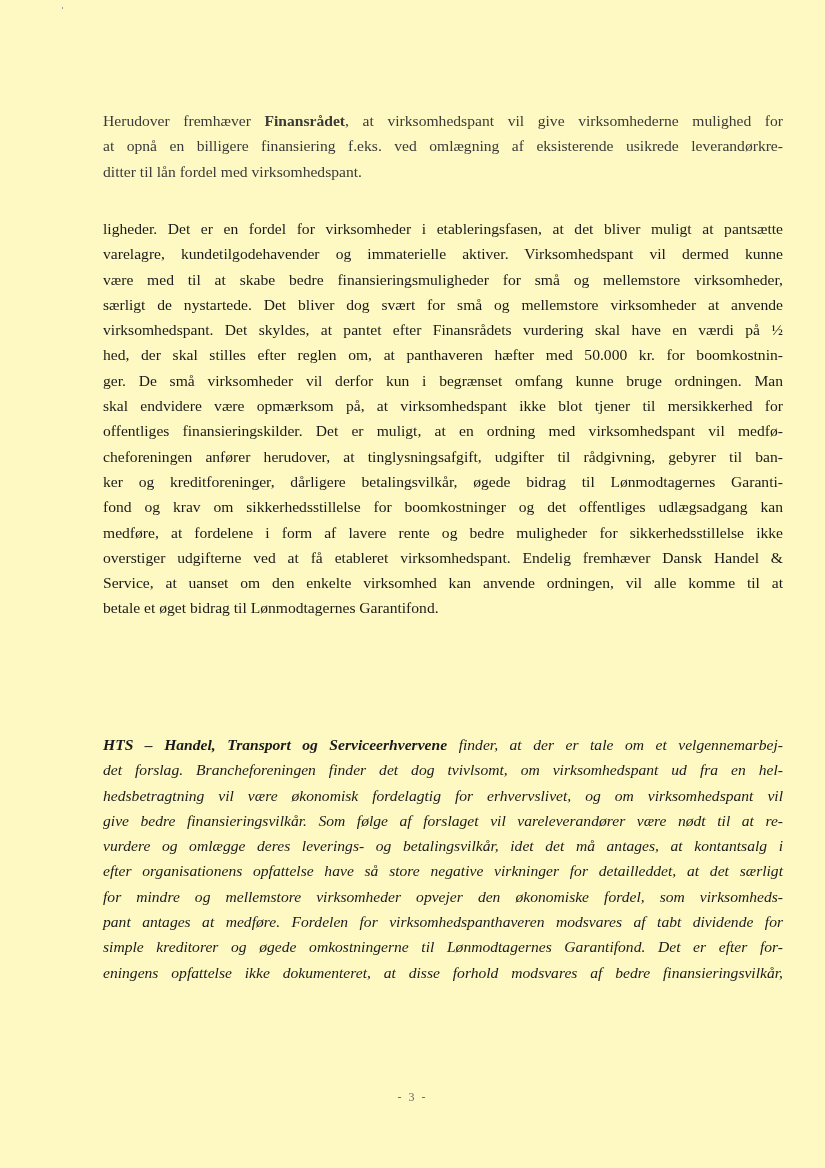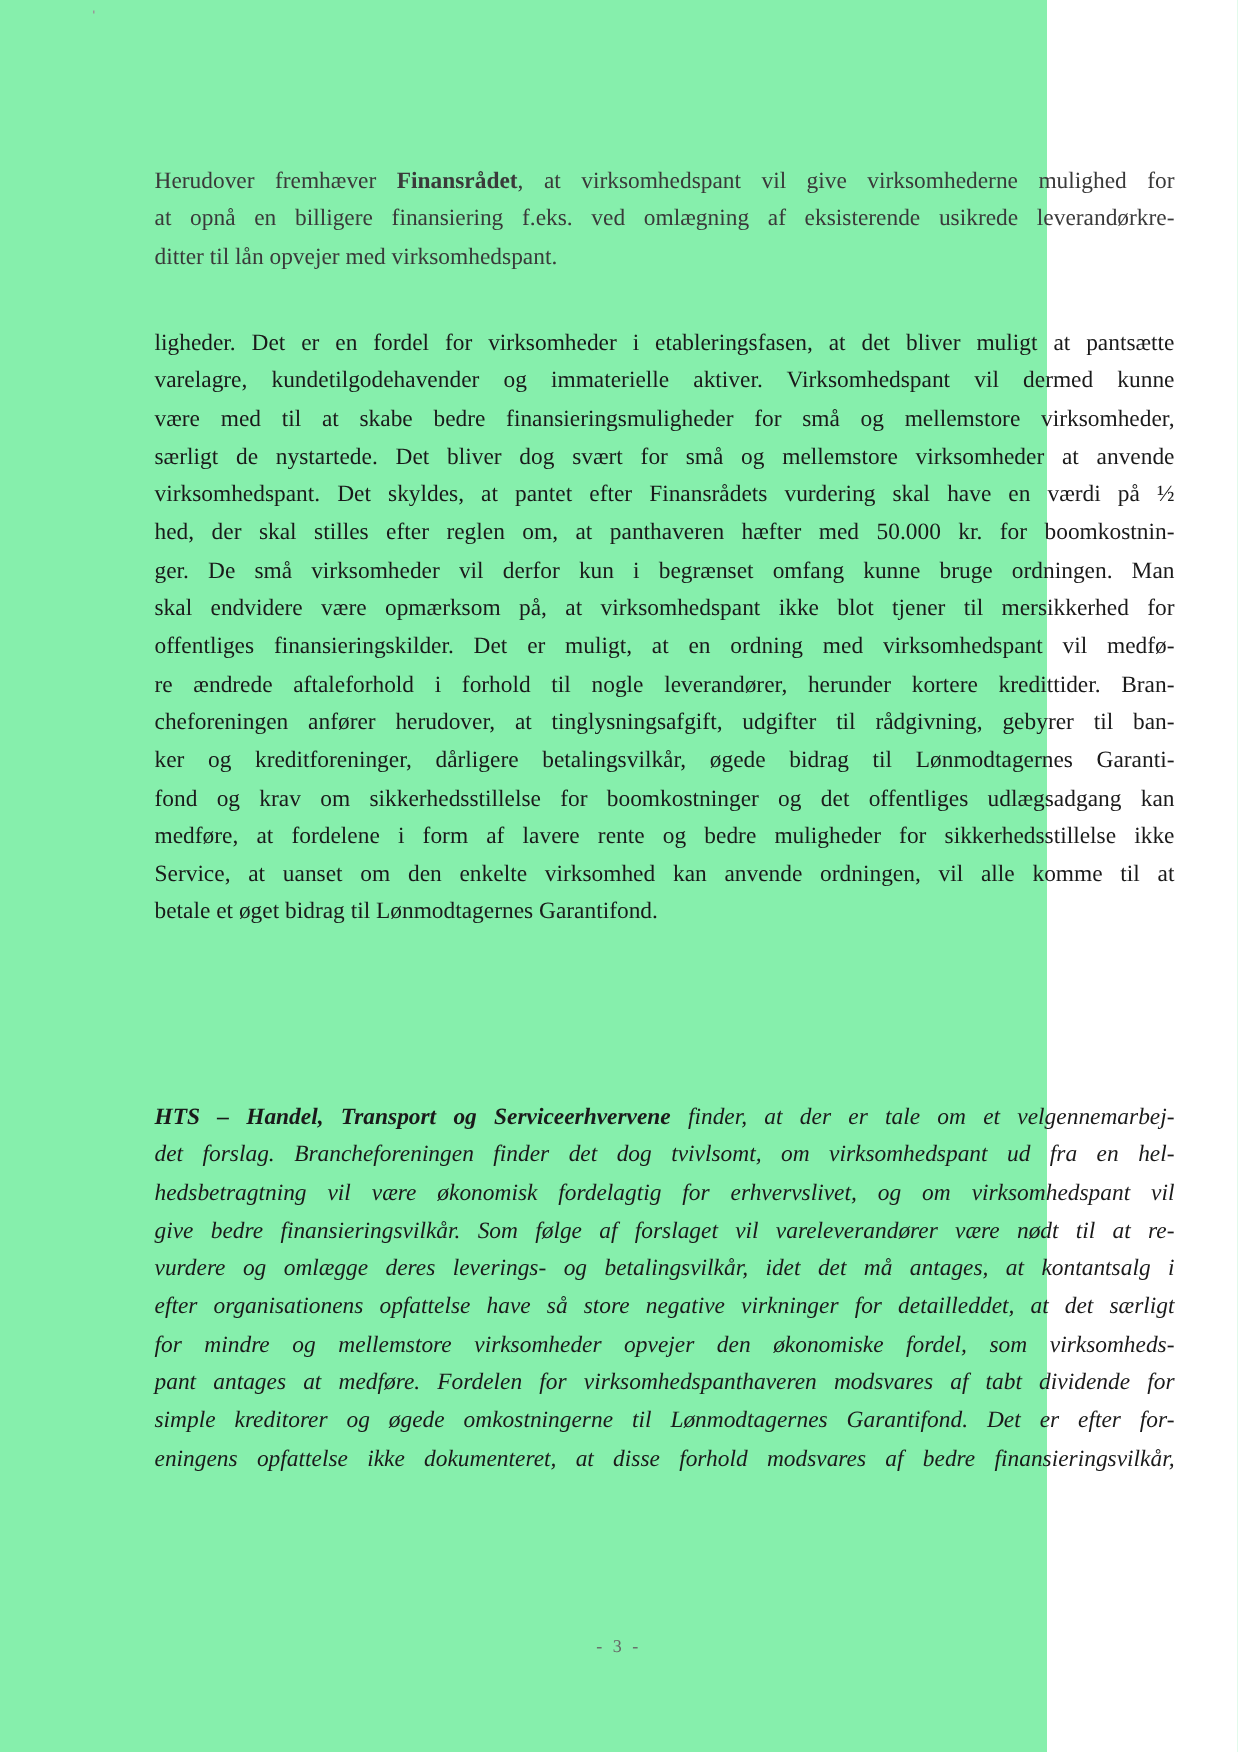--- a/index.html
+++ b/index.html
@@ -1,17 +1,17 @@
 <!DOCTYPE html>
 <html><head>
 <meta charset="utf-8">
 <style>
   html, body { margin:0; padding:0; background:#ffffff; }
   body { width:825px; height:1168px; position:relative; overflow:hidden; }
-  .page { position:absolute; left:0; top:0; width:698px; height:1168px; background:#86efac; }
+  .page { position:absolute; left:0; top:0; width:825px; height:1168px; background:#fef9c3; }
   .speck { position:absolute; left:62px; top:7px; width:1px; height:2px; background:#999; }
   .text-block { position:absolute; left:103px; width:680px; font-family:"Liberation Serif", "DejaVu Serif", serif; font-size:15.6px; color:#1a1a1a; }
   .line { height:25.3px; line-height:25.3px; text-align:justify; text-align-last:justify; white-space:nowrap; overflow:visible; }
   .line.last { text-align-last:left; }
   .line span { white-space:normal; }
   .ln { display:block; text-align:justify; text-align-last:justify; }
   .ln.last { text-align-last:left; }
   b { font-weight:bold; }
   .p1 { top:108px; color:#3a3a3a; }
   .p2 { top:216px; }
@@ -25,21 +25,21 @@
   <div class="speck"></div>
 
   <div class="text-block p1">
     <div class="line">
         <span class="ln"><span>Herudover fremhæver </span><b>Finansrådet</b><span>, at virksomhedspant vil give virksomhederne mulighed for</span></span>
       </div>
     <div class="line">
         <span class="ln">at opnå en billigere finansiering f.eks. ved omlægning af eksisterende usikrede leverandørkre-</span>
       </div>
     <div class="line last">
-        <span class="ln last">ditter til lån opvejer med virksomhedspant.</span>
+        <span class="ln last">ditter til lån fordel med virksomhedspant.</span>
       </div>
   </div>
 
   <div class="text-block p2" id="p2">
       <div class="line">
         <span class="ln">ligheder. Det er en fordel for virksomheder i etableringsfasen, at det bliver muligt at pantsætte</span>
       </div>
       <div class="line">
         <span class="ln">varelagre, kundetilgodehavender og immaterielle aktiver. Virksomhedspant vil dermed kunne</span>
       </div>
@@ -58,33 +58,33 @@
       <div class="line">
         <span class="ln">ger. De små virksomheder vil derfor kun i begrænset omfang kunne bruge ordningen. Man</span>
       </div>
       <div class="line">
         <span class="ln">skal endvidere være opmærksom på, at virksomhedspant ikke blot tjener til mersikkerhed for</span>
       </div>
       <div class="line">
         <span class="ln">offentliges finansieringskilder. Det er muligt, at en ordning med virksomhedspant vil medfø-</span>
       </div>
       <div class="line">
-        <span class="ln">re ændrede aftaleforhold i forhold til nogle leverandører, herunder kortere kredittider. Bran-</span>
-      </div>
-      <div class="line">
         <span class="ln">cheforeningen anfører herudover, at tinglysningsafgift, udgifter til rådgivning, gebyrer til ban-</span>
       </div>
       <div class="line">
         <span class="ln">ker og kreditforeninger, dårligere betalingsvilkår, øgede bidrag til Lønmodtagernes Garanti-</span>
       </div>
       <div class="line">
         <span class="ln">fond og krav om sikkerhedsstillelse for boomkostninger og det offentliges udlægsadgang kan</span>
       </div>
       <div class="line">
         <span class="ln">medføre, at fordelene i form af lavere rente og bedre muligheder for sikkerhedsstillelse ikke</span>
+      </div>
+      <div class="line">
+        <span class="ln">overstiger udgifterne ved at få etableret virksomhedspant. Endelig fremhæver Dansk Handel &amp;</span>
       </div>
       <div class="line">
         <span class="ln">Service, at uanset om den enkelte virksomhed kan anvende ordningen, vil alle komme til at</span>
       </div>
       <div class="line last">
         <span class="ln last">betale et øget bidrag til Lønmodtagernes Garantifond.</span>
       </div>
     </div>
 
   <div class="text-block p3" id="p3">

